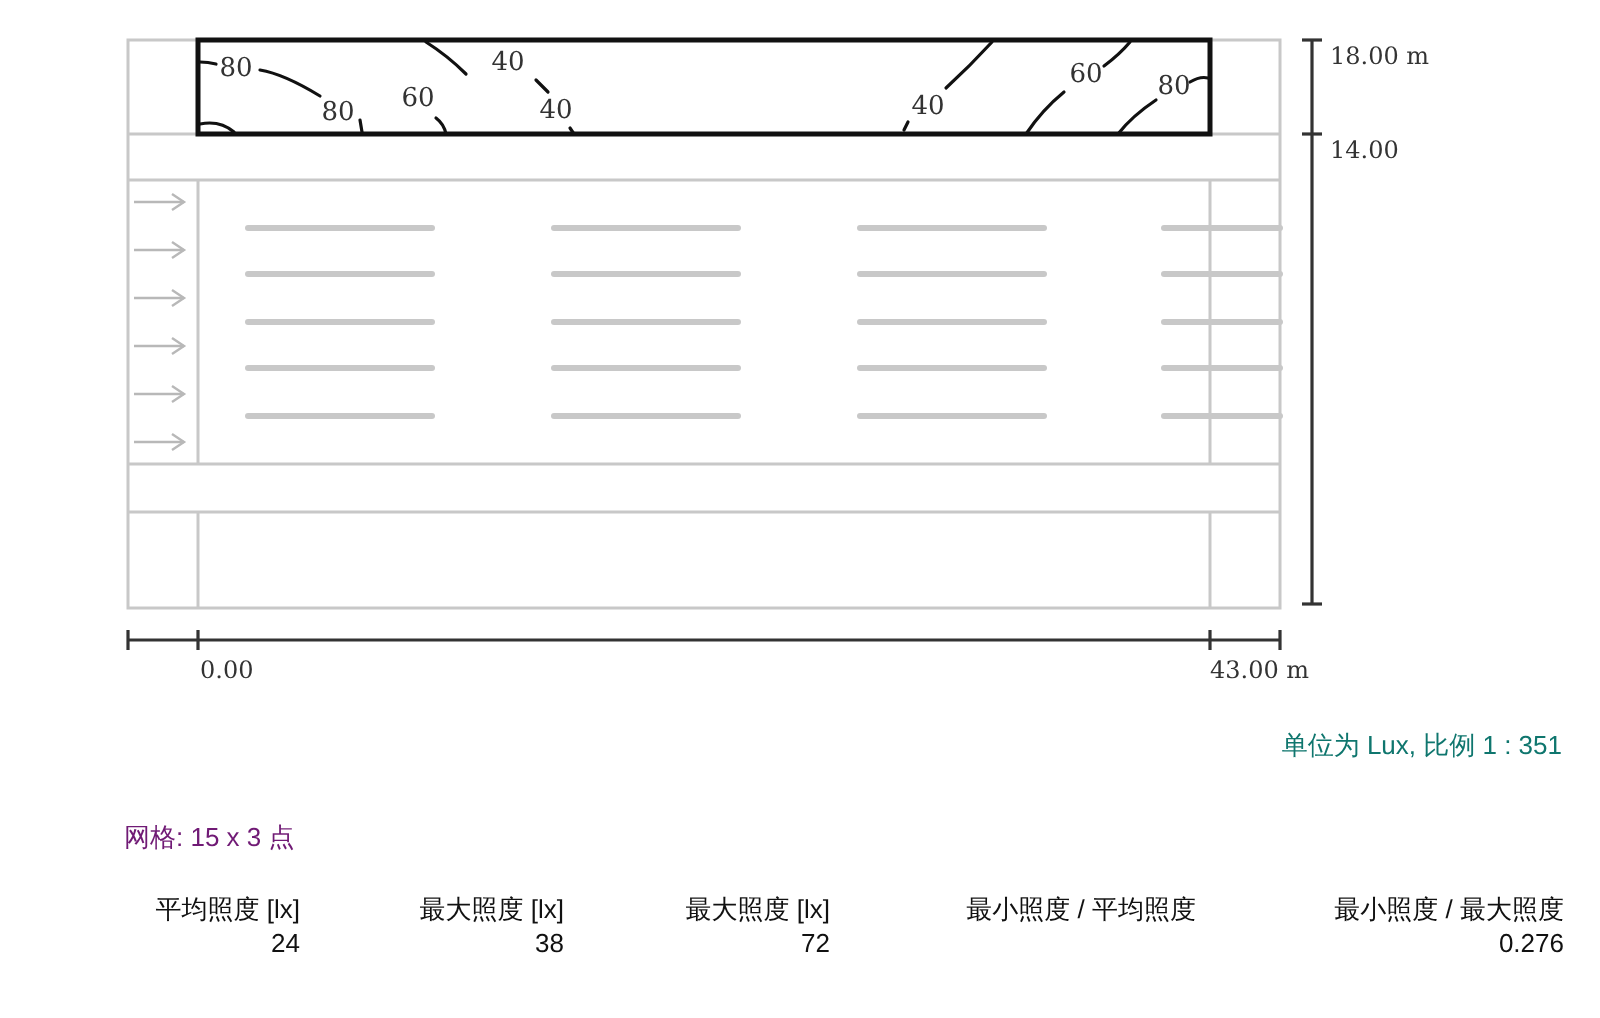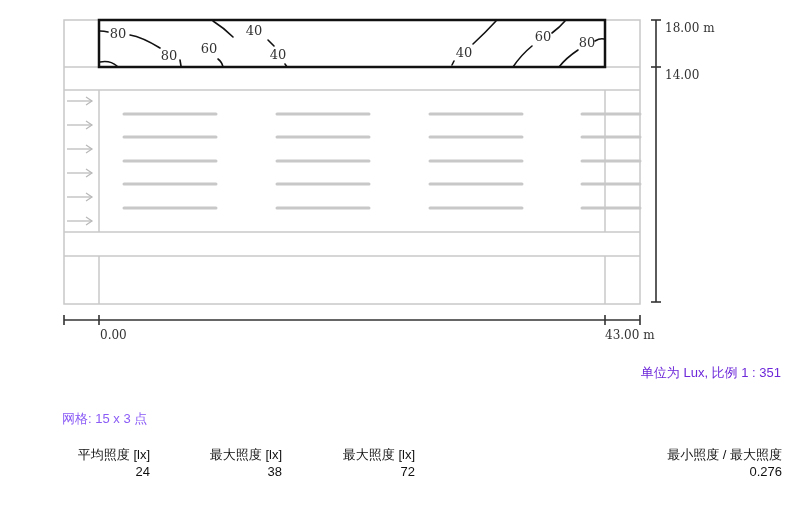--- a/index.html
+++ b/index.html
@@ -1,20 +1,20 @@
 <!DOCTYPE html>
 <html><head>
 <meta charset="utf-8">
 <style>
   html, body { margin: 0; padding: 0; background: #ffffff; }
   body { width: 800px; height: 509px; position: relative; overflow: hidden; font-family: "Liberation Sans", sans-serif; color: #111; }
   #plan { position: absolute; left: 0; top: 0; width: 800px; height: 350px; }
   .serif { font-family: "DejaVu Serif", "Liberation Serif", serif; }
-  .scale-note { position: absolute; right: 19px; top: 364px; font-size: 13px; color: #6d28d9; }
-  .grid-note { position: absolute; left: 62px; top: 410px; font-size: 13px; color: #8b5cf6; }
+  .scale-note { position: absolute; right: 19px; top: 364px; font-size: 13px; color: #0f766e; }
+  .grid-note { position: absolute; left: 62px; top: 410px; font-size: 13px; color: #701a75; }
   .stats { position: absolute; left: 62px; top: 446px; width: 720px; height: 40px; }
   .stat { position: absolute; top: 0; text-align: right; font-size: 13px; line-height: 17px; color: #111; }
   .stat .label { display: block; white-space: nowrap; }
   .stat .value { display: block; }
 </style>
 </head>
 <body>
 
 <svg id="plan" viewBox="0 0 800 350" xmlns="http://www.w3.org/2000/svg">
 
@@ -140,18 +140,19 @@
   </div>
   <div class="stat" style="right: 500px;">
     <span class="label">最大照度 [lx]</span>
     <span class="value">38</span>
   </div>
   <div class="stat" style="right: 367px;">
     <span class="label">最大照度 [lx]</span>
     <span class="value">72</span>
   </div>
   <div class="stat" style="right: 184px;">
+    <span class="label">最小照度 / 平均照度</span>
   </div>
   <div class="stat" style="right: 0px;">
     <span class="label">最小照度 / 最大照度</span>
     <span class="value">0.276</span>
   </div>
 </div>
 
 </body></html>

